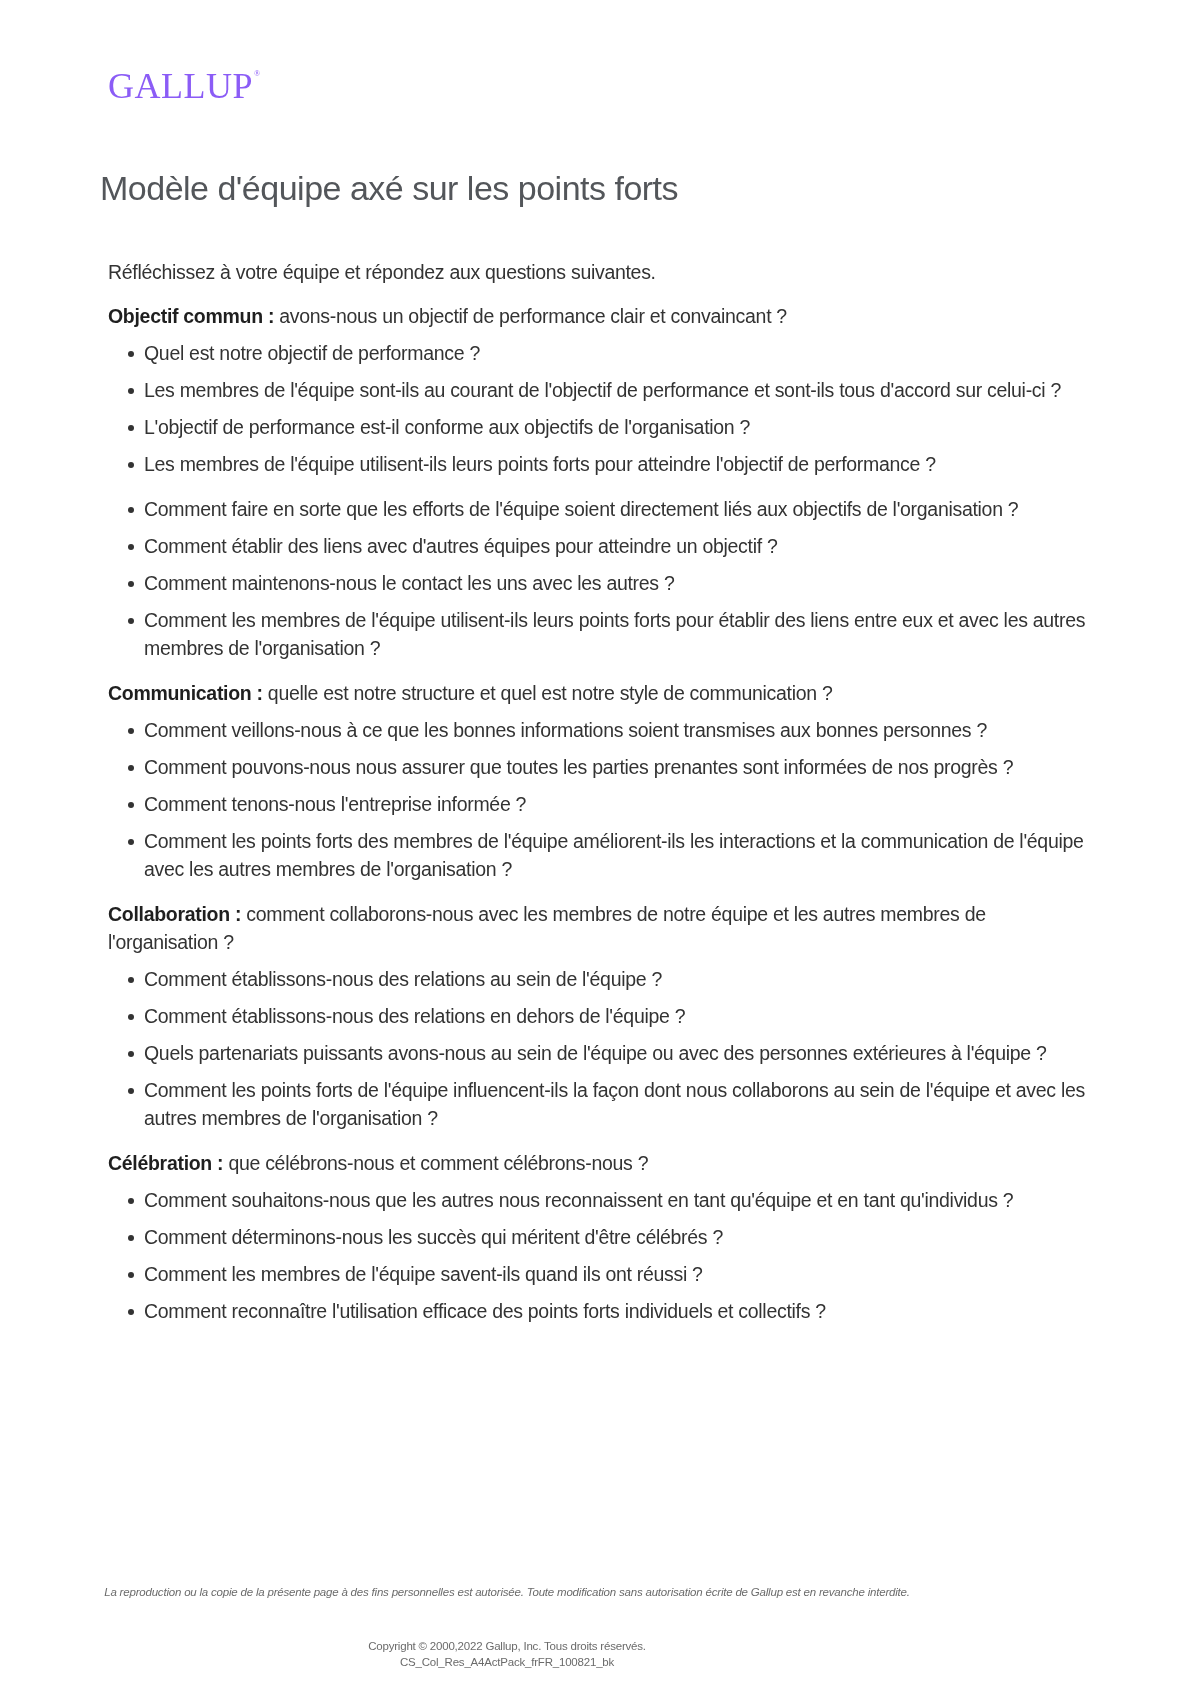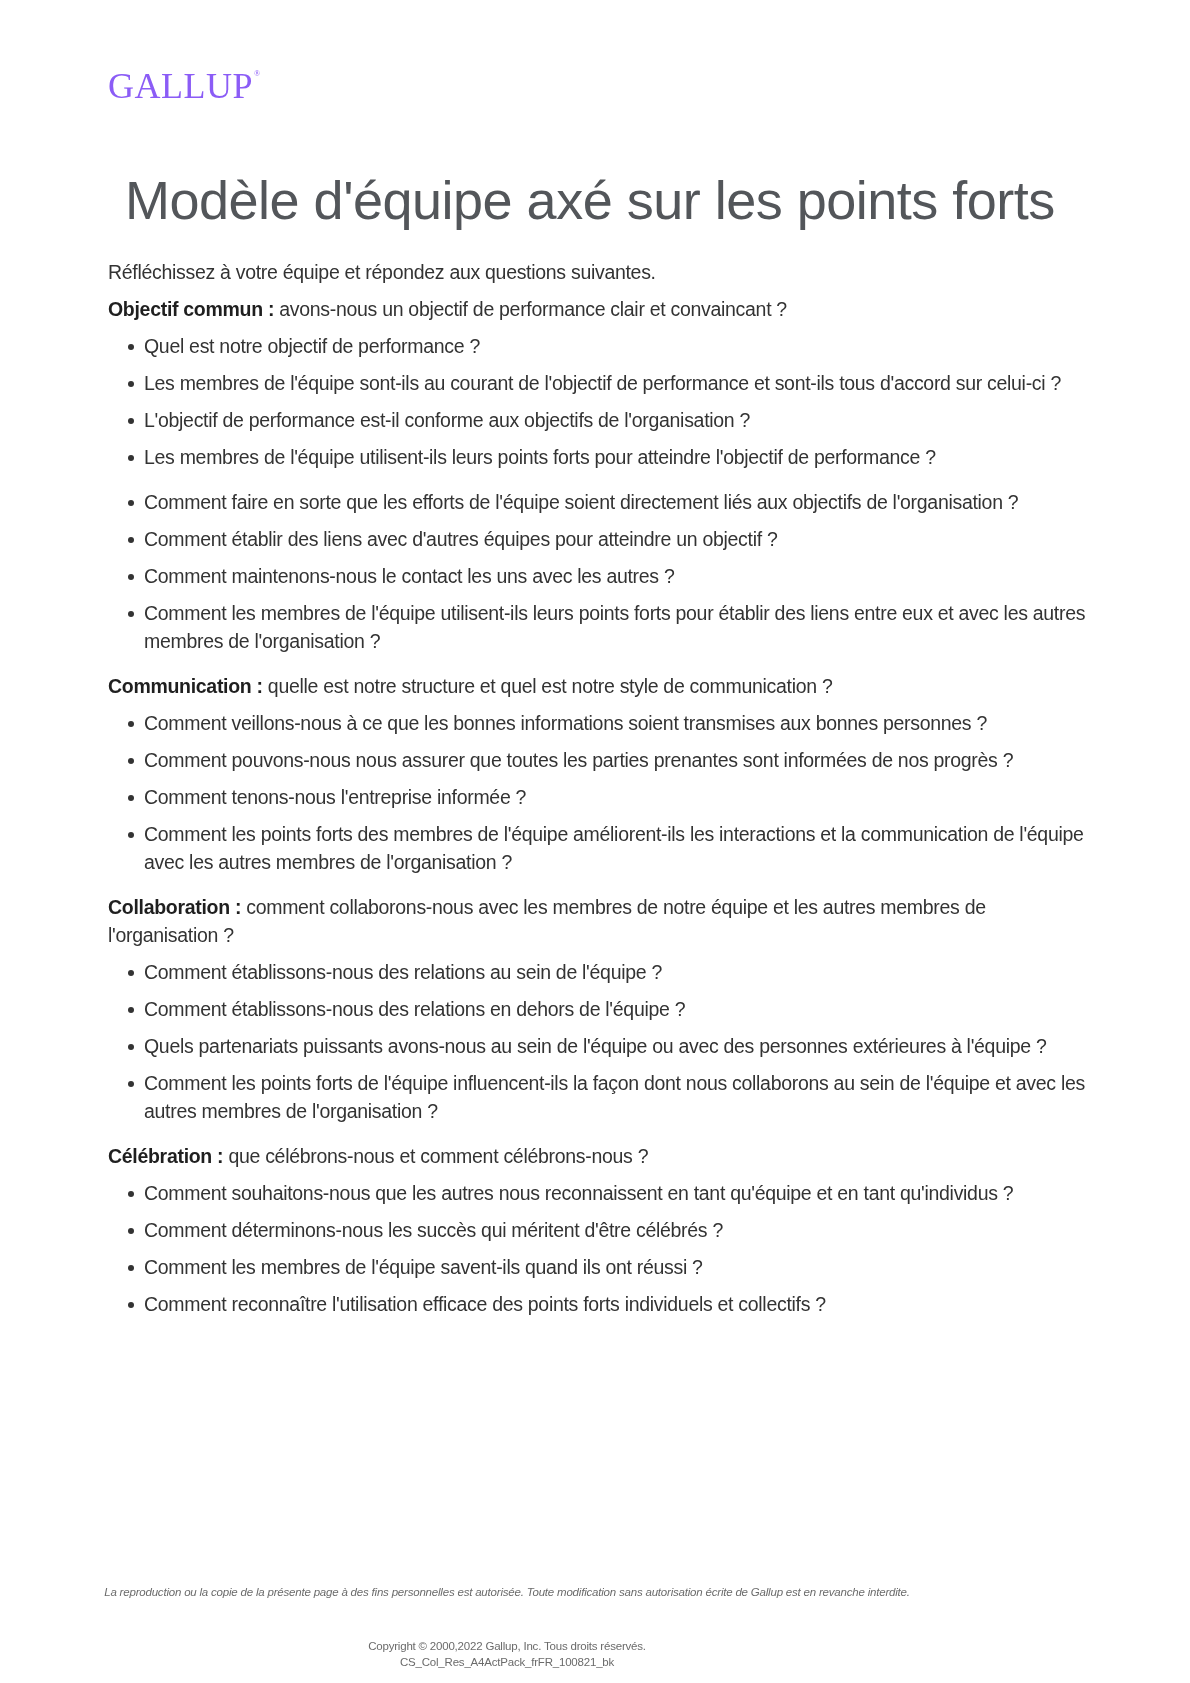--- a/index.html
+++ b/index.html
@@ -9,31 +9,31 @@
       color: #333333;
     }
     .logo {
       position: absolute; left: 108px; top: 68px;
       font-family: "Liberation Serif", "DejaVu Serif", serif;
       font-size: 36px; color: #8b5cf6; letter-spacing: 0.5px;
       line-height: 1;
     }
     .logo sup { font-size: 8px; vertical-align: top; position: relative; top: 2px; margin-left: 1px; }
     .title {
-      position: absolute; left: 125px; top: 168px;
-      font-size: 54px; font-weight: normal; color: #53565a; margin: 0;
+      position: absolute; left: 100px; top: 168px;
+      font-size: 34px; font-weight: normal; color: #53565a; margin: 0;
       letter-spacing: -0.5px; line-height: 1.2;
     }
     .content {
       position: absolute; left: 108px; top: 258px; width: 980px;
       font-size: 19.5px; line-height: 28px; letter-spacing: -0.3px;
     }
     .intro { margin: 0 0 3px 0; }
     .section { margin: 0; }
-    .section-head { margin: 9px 0 9px 0; }
+    .section-head { margin: 16px 0 9px 0; }
     .section-head b { color: #1f1f1f; font-weight: bold; }
     ul { list-style: none; margin: 0 0 17px 0; padding: 0; }
     li { position: relative; padding-left: 36px; margin-bottom: 9px; }
     li::before {
       content: ""; position: absolute; left: 20px; top: 12px;
       width: 6px; height: 6px; border-radius: 50%; background: #333333;
     }
     .footer {
       position: absolute; left: 0; width: 1014px; text-align: center;
       color: #6b6b6b; font-size: 11.5px; letter-spacing: -0.2px;

